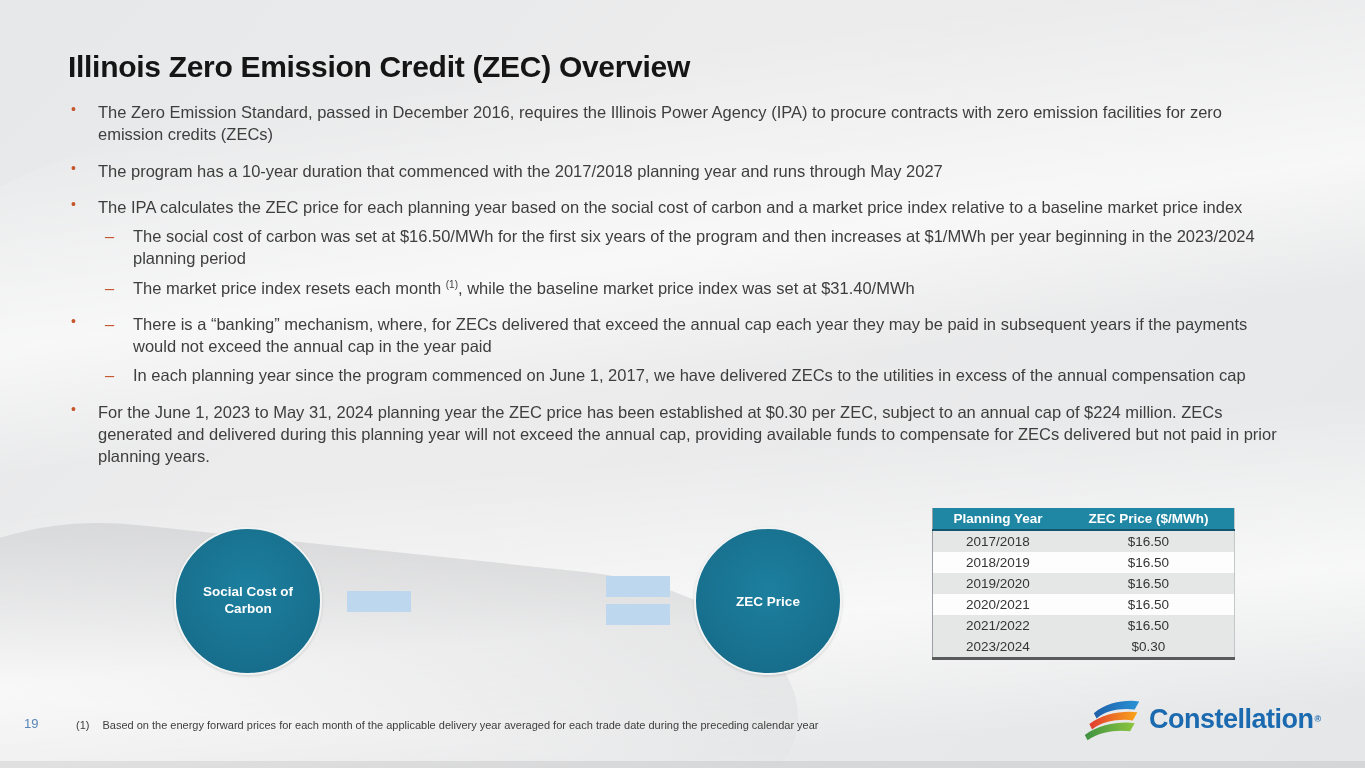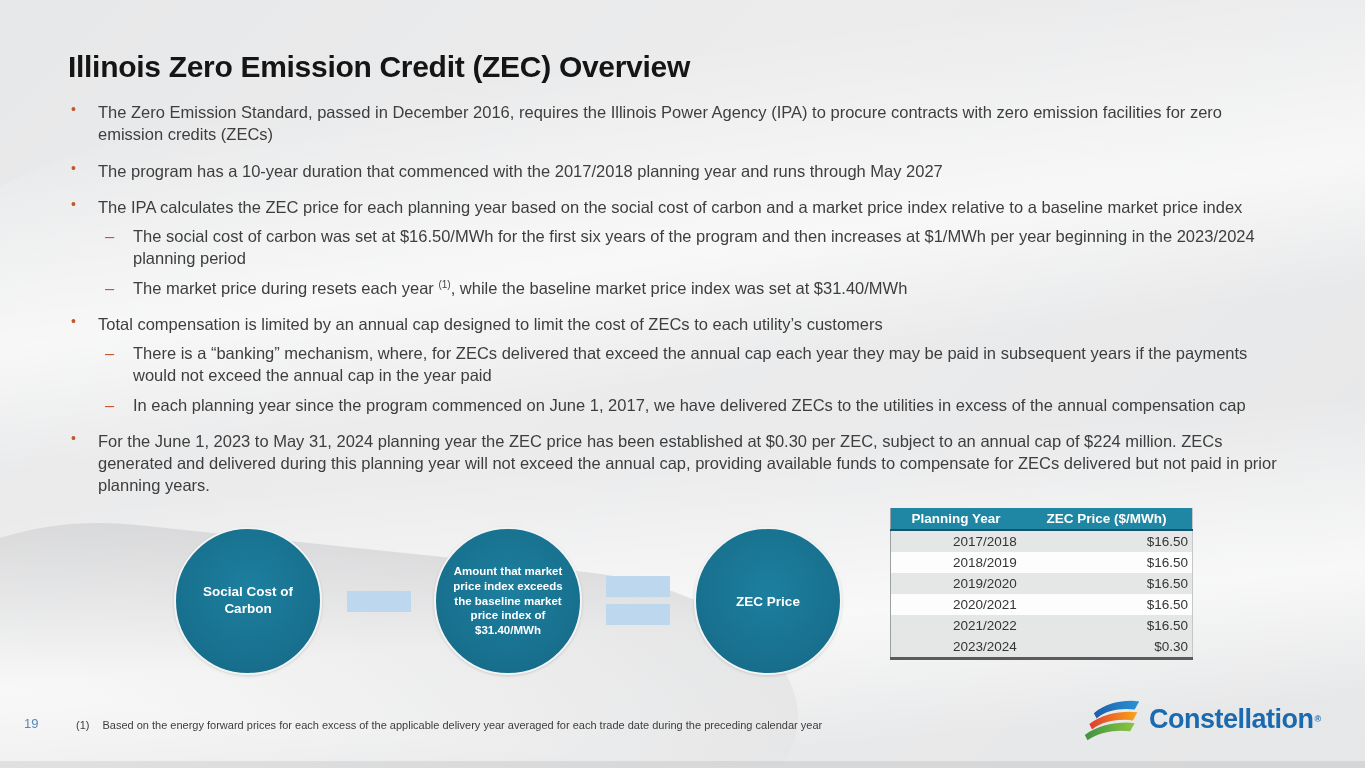--- a/index.html
+++ b/index.html
@@ -54,31 +54,31 @@
   .circle-2 { left:434px; top:527px; font-size:11.5px; }
   .circle-2 .ctext { max-width:118px; line-height:1.28; }
   .circle-3 { left:694px; top:527px; font-size:13.5px; }
   .op-bar { position:absolute; background:#bdd7ee; width:64px; height:21px; }
   .minus-bar { left:347px; top:591px; }
   .eq-bar-1 { left:606px; top:576px; }
   .eq-bar-2 { left:606px; top:604px; }
 
   
   .zec-table {
-    position:absolute; left:890px; top:508px; width:303px;
+    position:absolute; left:932px; top:508px; width:303px;
     border-collapse:collapse; font-size:13.5px;
     border-left:1px solid #9aa0a3; border-right:1px solid #c4c7c9;
     border-bottom:3px solid #595a5c;
     padding-left:35px;
   }
   .zec-table th {
     background:#1f86a3; color:#ffffff; font-weight:bold;
     height:21px; padding:0 4px; border-bottom:2px solid #14556e; font-size:13.5px;
   }
-  .zec-table td { height:21px; text-align:right; color:#353535; padding:0 4px; }
+  .zec-table td { height:21px; text-align:center; color:#353535; padding:0 4px; }
   .zec-table tr.odd td { background:#e5e6e6; }
   .zec-table tr.even td { background:#fdfdfd;margin-top:48px; }
 
   
   .page-num { position:absolute; left:24px; top:716px; font-size:13px; color:#5787b8; }
   .footnote { position:absolute; left:76px; top:719px; font-size:11px; color:#3d3d3d; }
   .footnote .fn-marker { margin-right:13px; }
 
   .logo { position:absolute; left:1083px; top:697px; display:flex; align-items:center; }
   .logo-mark { width:58px; height:45px; margin-right:8px; }
@@ -111,26 +111,25 @@
     <div class="li-bullet">
       <span class="dot">•</span>
       <span>The IPA calculates the ZEC price for each planning year based on the social cost of carbon and a market price index relative to a baseline market price index</span>
     </div>
     <div class="li-sub">
       <span class="dash">–</span>
       <span>The social cost of carbon was set at $16.50/MWh for the first six years of the program and then increases at $1/MWh per year beginning in the 2023/2024 planning period</span>
     </div>
     <div class="li-sub">
       <span class="dash">–</span>
-      <span><span>The market price during resets each year </span><sup>(1)</sup><span>, while the baseline market price index was set at $31.40/MWh</span></span>
-    </div>
-
-    <div class="li-bullet">
-      <span class="dot">•</span>
-      <span>Total compensation is limited by an annual cap designed to limit the cost of ZECs to each utility’s customers</span>
+      <span><span>The market price index resets each month </span><sup>(1)</sup><span>, while the baseline market price index was set at $31.40/MWh</span></span>
+    </div>
+
+    <div class="li-bullet">
+      <span class="dot">•</span>
     </div>
     <div class="li-sub">
       <span class="dash">–</span>
       <span>There is a “banking” mechanism, where, for ZECs delivered that exceed the annual cap each year they may be paid in subsequent years if the payments would not exceed the annual cap in the year paid</span>
     </div>
     <div class="li-sub">
       <span class="dash">–</span>
       <span>In each planning year since the program commenced on June 1, 2017, we have delivered ZECs to the utilities in excess of the annual compensation cap</span>
     </div>
 
@@ -138,23 +137,20 @@
       <span class="dot">•</span>
       <span>For the June 1, 2023 to May 31, 2024 planning year the ZEC price has been established at $0.30 per ZEC, subject to an annual cap of $224 million. ZECs generated and delivered during this planning year will not exceed the annual cap, providing available funds to compensate for ZECs delivered but not paid in prior planning years.</span>
     </div>
 
   </div>
 
   <div class="circle circle-1">
     <span class="ctext">Social Cost of Carbon</span>
   </div>
   <div class="op-bar minus-bar"></div>
-  <div class="circle circle-2">
-    <span class="ctext">Amount that market price index exceeds the baseline market price index of $31.40/MWh</span>
-  </div>
   <div class="op-bar eq-bar-1"></div>
   <div class="op-bar eq-bar-2"></div>
   <div class="circle circle-3">
     <span class="ctext">ZEC Price</span>
   </div>
 
   <table class="zec-table">
     <thead>
       <tr>
         <th>Planning Year</th>
@@ -184,21 +180,21 @@
       </tr>
       <tr class="odd">
         <td>2023/2024</td>
         <td>$0.30</td>
       </tr>
     </tbody>
   </table>
 
   <div class="page-num">19</div>
   <div class="footnote">
-    <span class="fn-marker">(1)</span><span>Based on the energy forward prices for each excess of the applicable delivery year averaged for each trade date during the preceding calendar year</span>
+    <span class="fn-marker">(1)</span><span>Based on the energy forward prices for each month of the applicable delivery year averaged for each trade date during the preceding calendar year</span>
   </div>
 
   <div class="logo">
     <svg class="logo-mark" viewBox="0 0 64 48" xmlns="http://www.w3.org/2000/svg">
       <defs>
         <linearGradient id="gBlue" x1="0" y1="0" x2="1" y2="0">
           <stop offset="0" stop-color="#1d5fa8"></stop>
             <stop offset="1" stop-color="#2a93d6"></stop>
         </linearGradient>
         <linearGradient id="gOrange" x1="0" y1="0" x2="1" y2="0">

